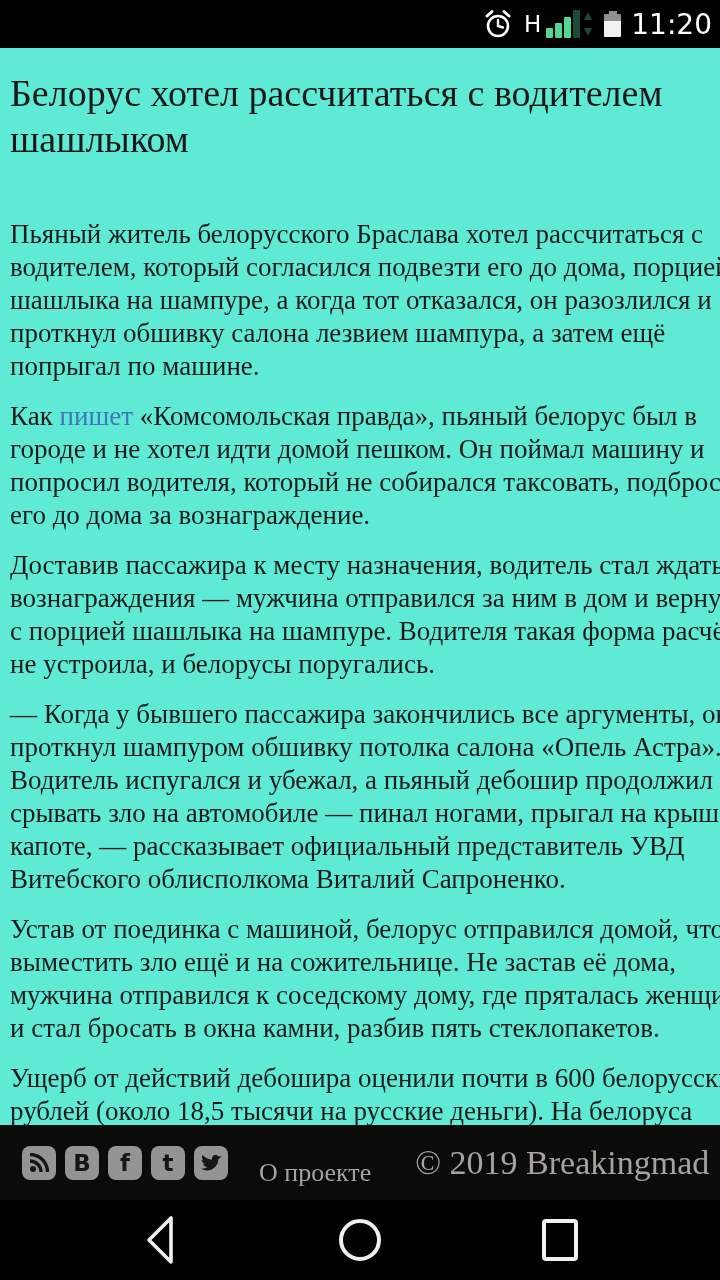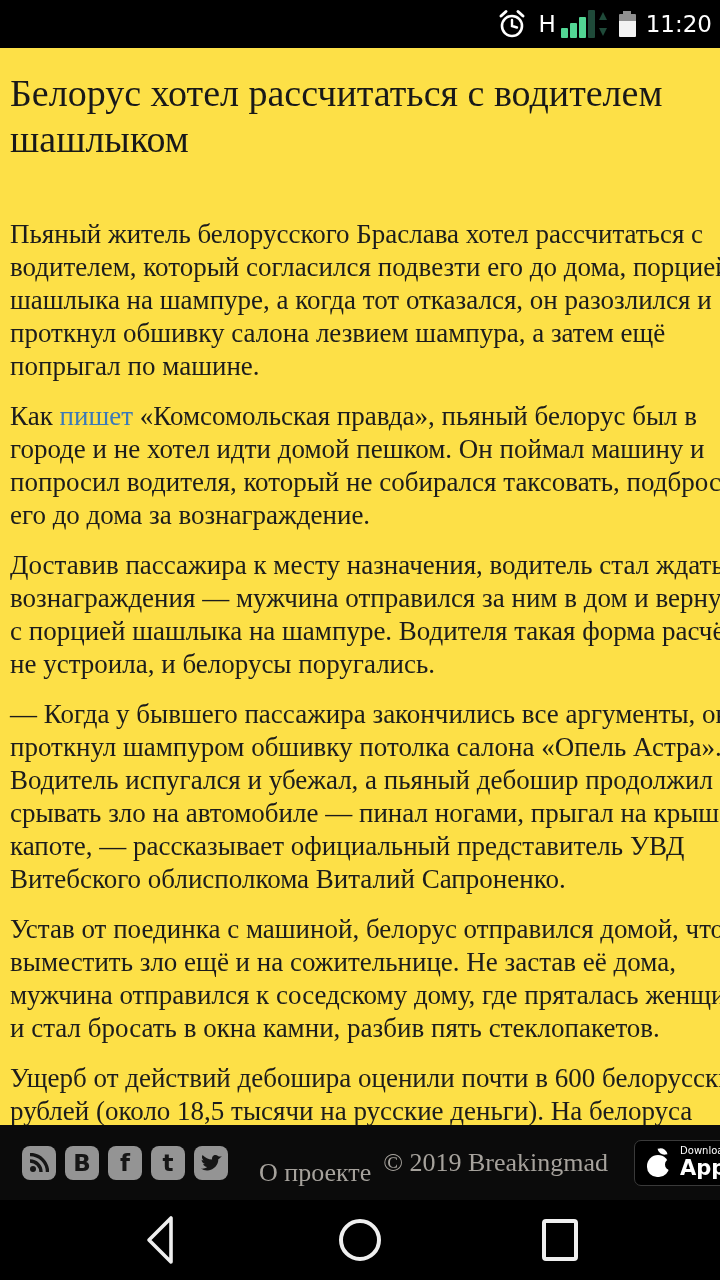--- a/index.html
+++ b/index.html
@@ -14,36 +14,36 @@
   .sig{display:flex;align-items:flex-end;margin-left:3px;}
   .sig span{display:inline-block;width:7px;margin-left:2px;border-radius:1px;}
   .sig .b1{height:10px;background:#52d694;}
   .sig .b2{height:15px;background:#52d694;}
   .sig .b3{height:21px;background:#52d694;}
   .sig .b4{height:28px;background:#1f4a39;}
   .battery{position:relative;width:17px;height:26px;margin-left:10px;}
   .battery .cap{position:absolute;top:0;left:4.5px;width:8px;height:4px;background:#8f8f8f;}
   .battery .body{position:absolute;top:3px;left:0;width:17px;height:23px;border-radius:1px;
      background:linear-gradient(to bottom,#8f8f8f 0 30%,#f2f2f2 30% 100%);}
-  .clock-time{color:#fff;font-size:23px;margin-left:10px;}
+  .clock-time{color:#fff;font-size:28px;margin-left:10px;}
   
-  .content{position:absolute;top:48px;left:0;width:720px;height:1077px;overflow:hidden;background:#fde047;}
+  .content{position:absolute;top:48px;left:0;width:720px;height:1077px;overflow:hidden;background:#5eead4;}
   .article{width:762px;padding:22px 0 0 10px;box-sizing:border-box;color:#1c1c1c;}
   .article h1{margin:0 0 56px 0;font-size:38px;line-height:46px;font-weight:400;color:#191919;}
   .article p{margin:0 0 17px 0;font-size:27px;line-height:33px;}
   .article a{color:#3b79b8;text-decoration:none;cursor:pointer;}
   
   .footer{position:absolute;left:0;bottom:80px;width:720px;height:75px;background:#0b0b0b;
      display:flex;align-items:center;padding-left:22px;box-sizing:border-box;overflow:visible;}
   .social{display:flex;align-items:center;}
   .s-icon{width:34px;height:34px;margin-right:9px;background:#949494;border-radius:8px;
      display:flex;align-items:center;justify-content:center;color:#161616;
      font-weight:700;font-size:23px;font-family:"DejaVu Sans",sans-serif;cursor:pointer;}
   .f-text{color:#a6a29c;font-size:26px;margin-left:22px;cursor:pointer;white-space:nowrap;margin-top:20px;}
-  .f-copy{color:#a6a29c;font-size:26px;margin-left:12px;white-space:nowrap;}
+  .f-copy{color:#a6a29c;font-size:34px;margin-left:44px;white-space:nowrap;}
   .badge{display:flex;align-items:center;background:#000;border:1px solid #3a3a3a;border-radius:7px;
      height:46px;box-sizing:border-box;padding:0 12px;margin-left:26px;cursor:pointer;flex:none;
      font-family:"DejaVu Sans","Liberation Sans",sans-serif;}
   .badge .txt{display:flex;flex-direction:column;justify-content:center;margin-left:9px;color:#fff;}
   .badge .small{font-size:10px;line-height:12px;}
   .badge .big{font-size:21px;line-height:23px;font-weight:700;}
   .apple{position:relative;width:24px;height:30px;}
   .apple .body{position:absolute;left:0;top:7px;width:22px;height:22px;background:#fff;border-radius:11px 11px 10px 10px;}
   .apple .bite{position:absolute;right:-5px;top:11px;width:11px;height:11px;background:#000;border-radius:50%;}
   .apple .leaf{position:absolute;left:11px;top:0;width:9px;height:7px;background:#fff;border-radius:0 8px 0 8px;transform:rotate(-8deg);}

